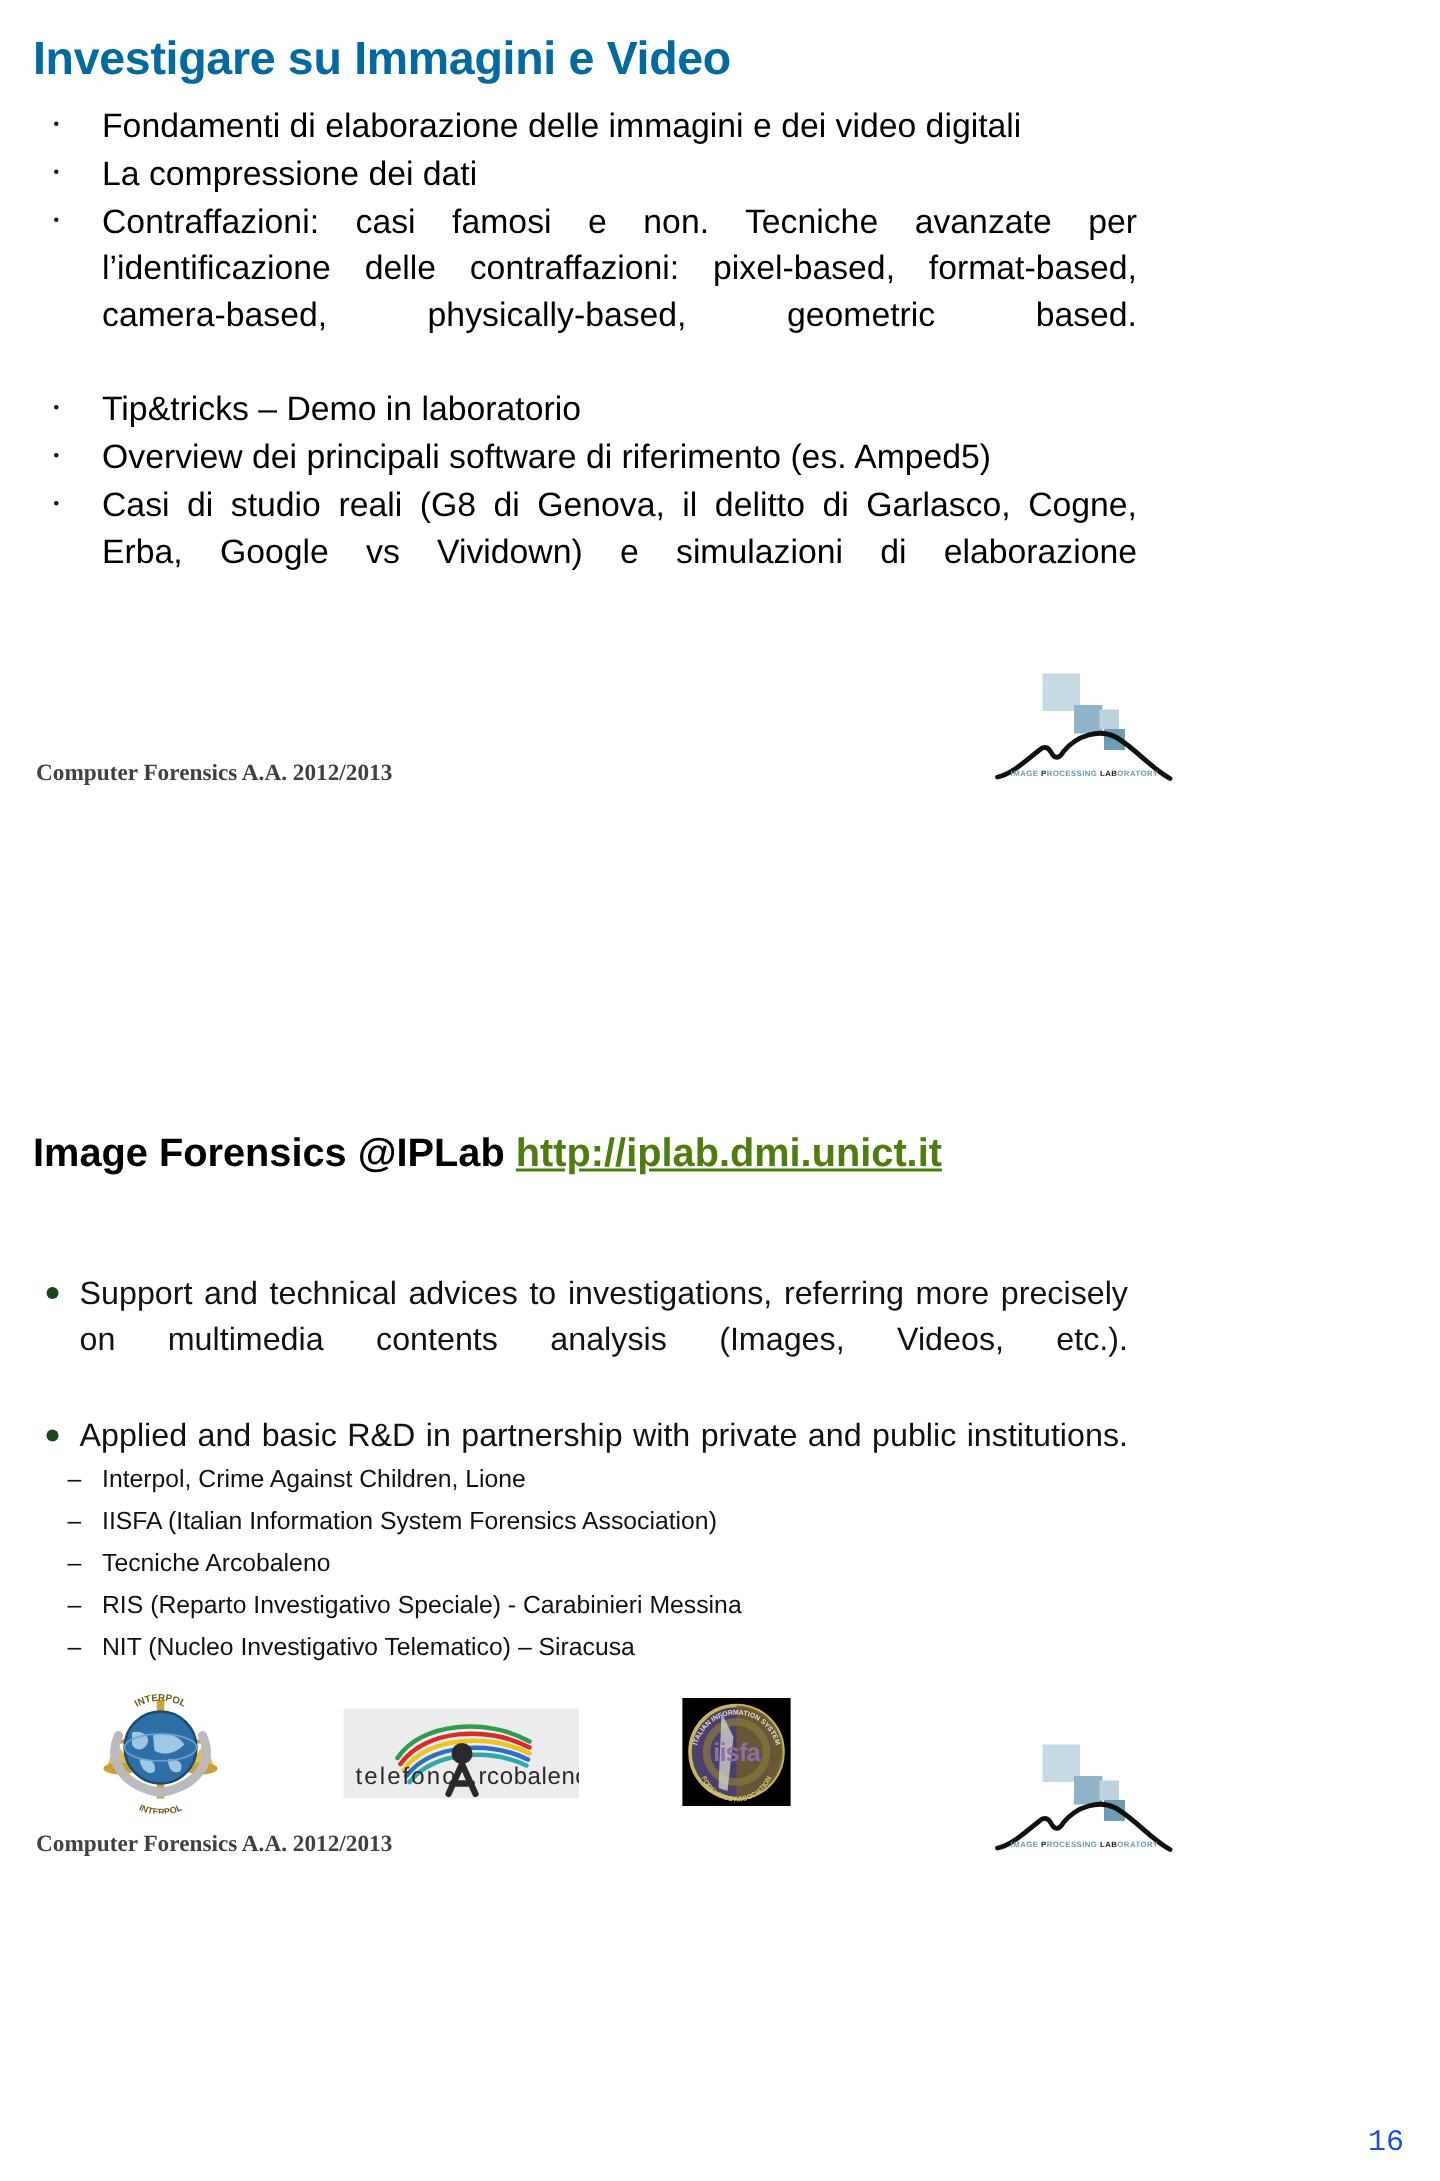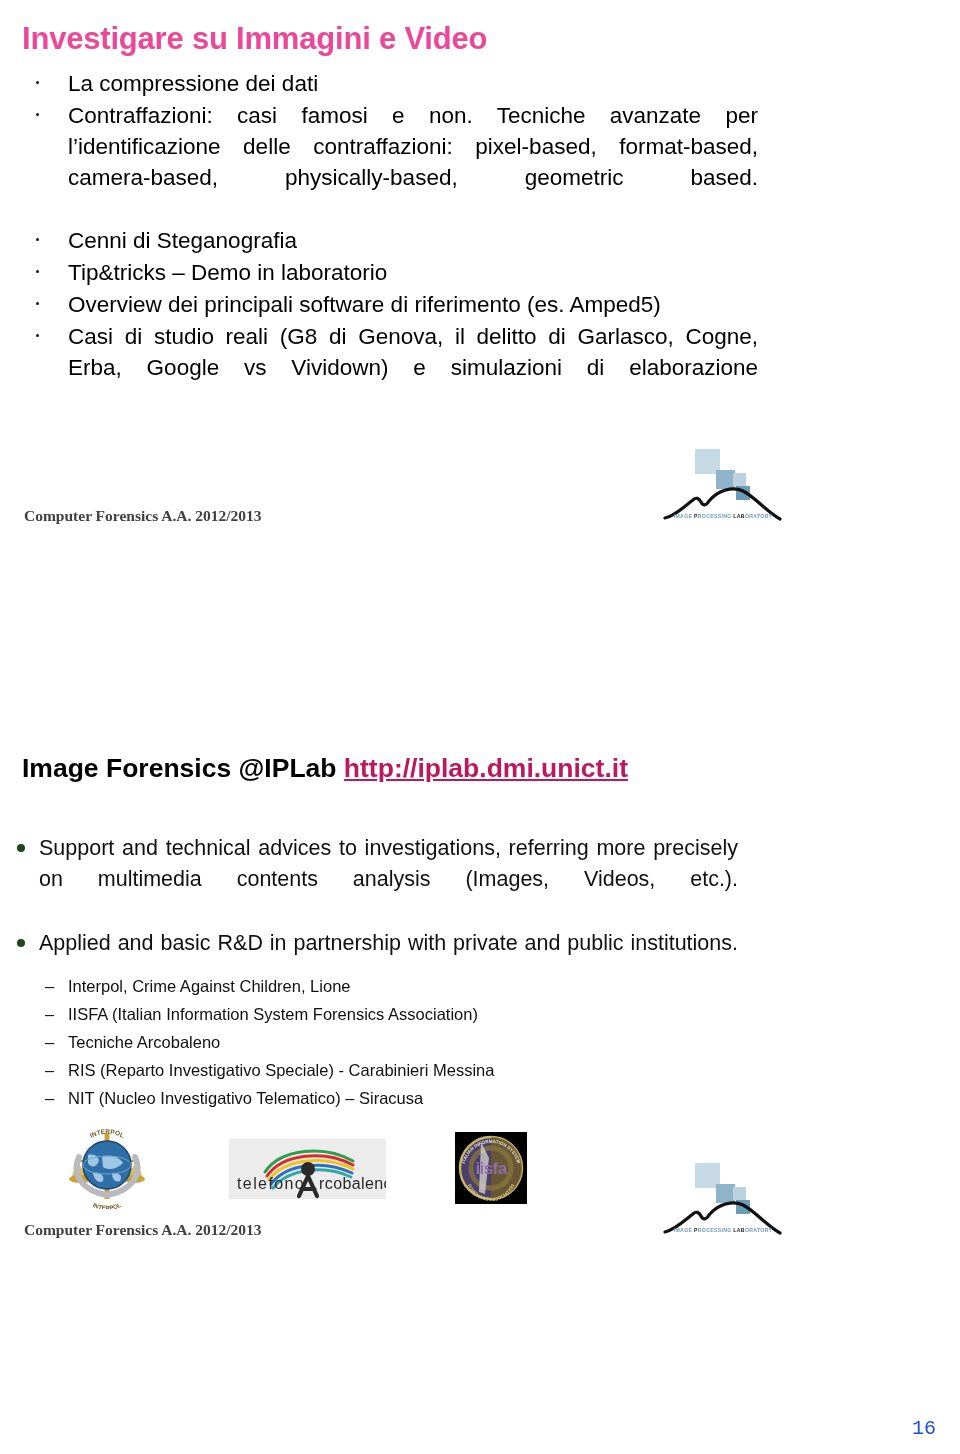--- a/index.html
+++ b/index.html
@@ -34,21 +34,21 @@
   }
 
   .slide-title {
     position: absolute;
     left: 22px;
     top: 0px;
     font-family: "Liberation Sans", sans-serif;
     font-size: 31px;
     font-weight: bold;
     letter-spacing: -0.2px;
-    color: #ec4899;
+    color: #0369a1;
     white-space: nowrap;
   }
 
   .s1-list {
     position: absolute;
     left: 18px;
     top: 68px;
     width: 740px;
     list-style: none;
     margin: 0;
@@ -116,32 +116,32 @@
   .s2-title {
     position: absolute;
     left: 22px;
     top: 31px;
     font-size: 26.5px;
     font-weight: bold;
     white-space: nowrap;
     color: #000000;
   }
   .s2-title .link {
-    color: #be185d;
+    color: #4d7c0f;
     text-decoration: underline;
     text-underline-offset: 2px;
   }
 
   .s2-list {
     position: absolute;
     left: 8px;
     top: 133px;
     width: 730px;
     list-style: none;
-    margin: 0;
+    margin: 14px;
     padding: 0;
   }
   .s2-list > li {
     position: relative;
     padding-left: 31px;
     font-size: 21.5px;
     line-height: 30.5px;
     color: #111111;
     margin-bottom: 3px;
     text-align: justify;
@@ -220,29 +220,29 @@
 
 <div class="page">
 
   <section class="slide-one">
 
     <h1 class="slide-title">Investigare su Immagini e Video</h1>
 
     <ul class="s1-list">
       <li>
         <span class="dot"></span>
+        <span class="txt">Fondamenti di elaborazione delle immagini e dei video digitali</span>
+      </li>
+      <li>
+        <span class="dot"></span>
         <span class="txt">La compressione dei dati</span>
       </li>
       <li class="justified">
         <span class="dot"></span>
         <span class="txt">Contraffazioni: casi famosi e non. Tecniche avanzate per l’identificazione delle contraffazioni: pixel-based, format-based, camera-based, physically-based, geometric based.</span>
-      </li>
-      <li>
-        <span class="dot"></span>
-        <span class="txt">Cenni di Steganografia</span>
       </li>
       <li>
         <span class="dot"></span>
         <span class="txt">Tip&amp;tricks – Demo in laboratorio</span>
       </li>
       <li>
         <span class="dot"></span>
         <span class="txt">Overview dei principali software di riferimento (es. Amped5)</span>
       </li>
       <li class="justified">

